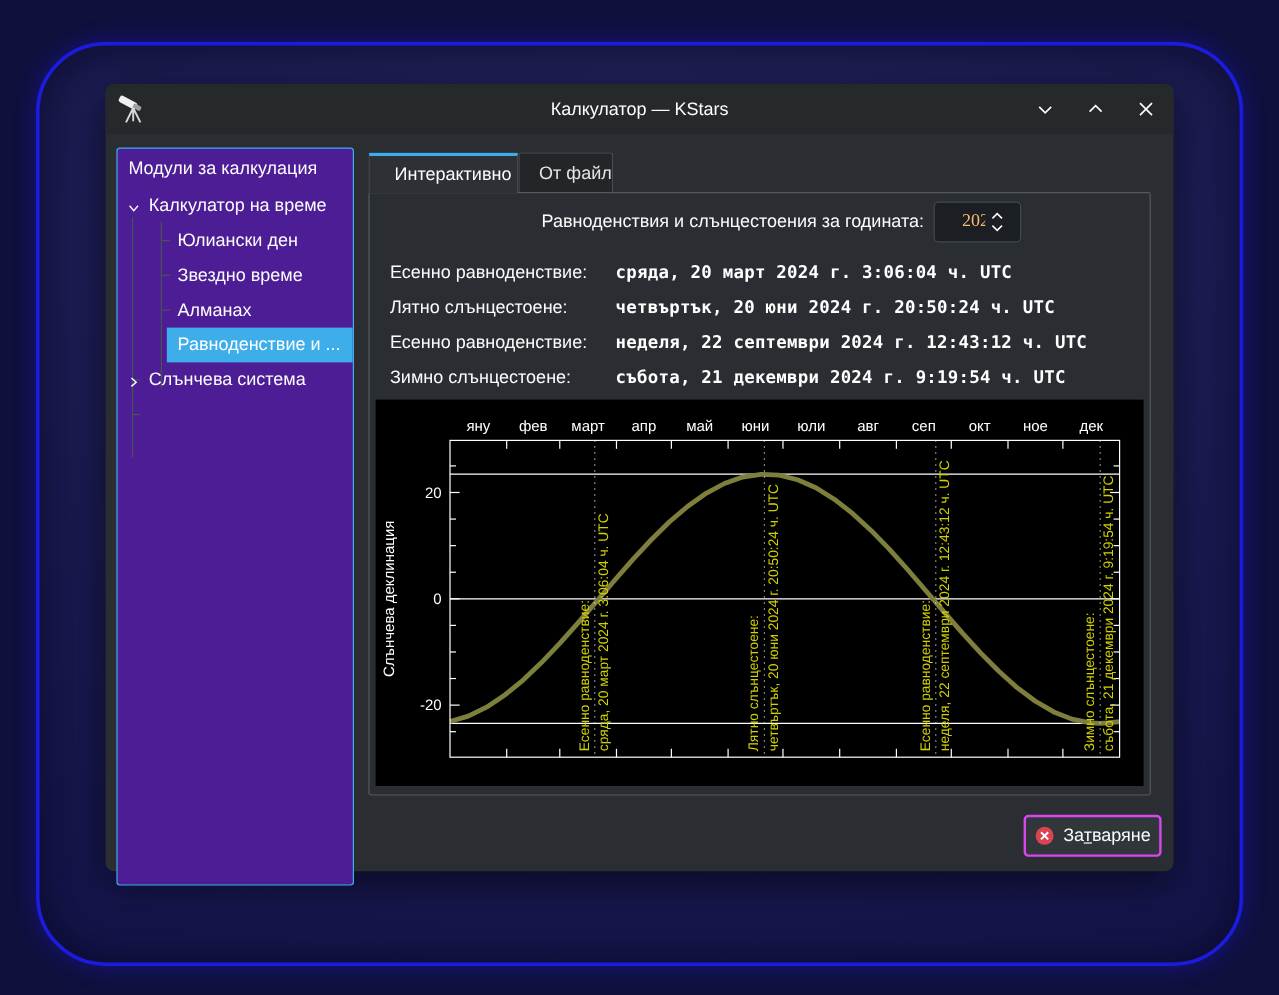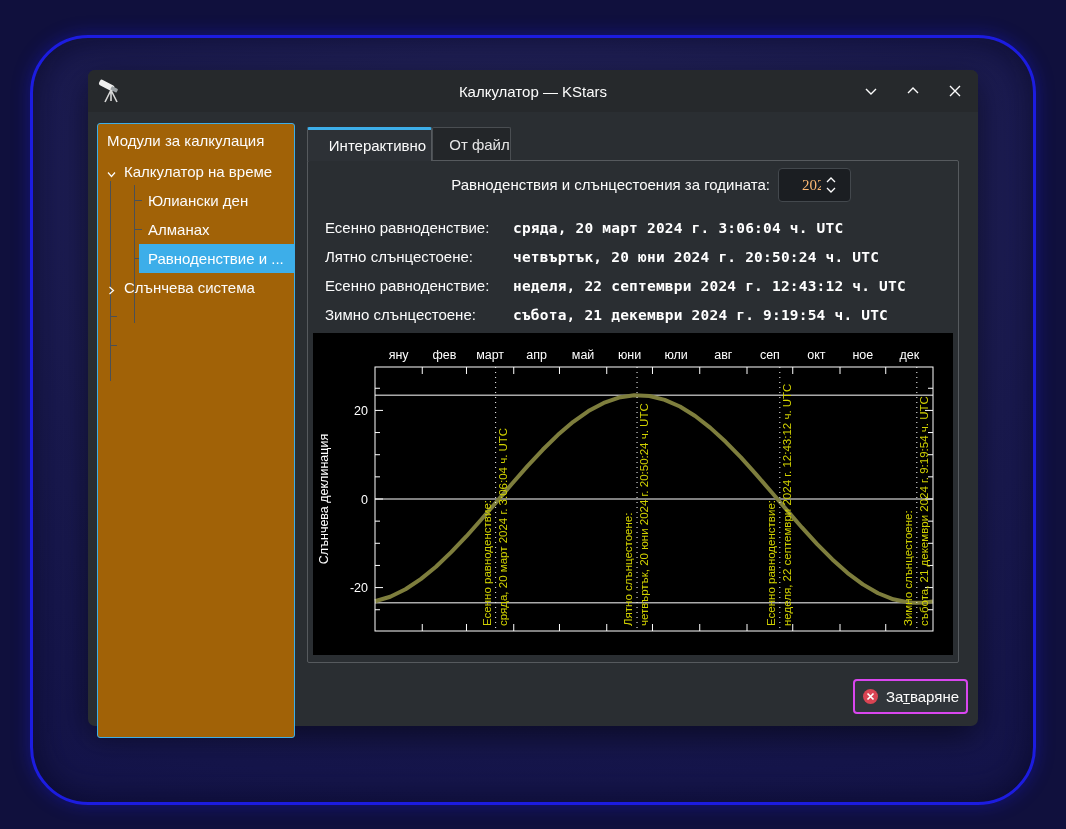--- a/index.html
+++ b/index.html
@@ -16,21 +16,21 @@
     background:#2a2e32;border-radius:7px;box-shadow:0 10px 34px rgba(0,0,0,.55);
     color:#fcfcfc;font-size:15px;}
   #titlebar{position:absolute;left:0;top:0;width:100%;height:42px;
     background:#26292c;border-radius:7px 7px 0 0;display:flex;align-items:center;}
   #title-text{position:absolute;left:0;right:0;text-align:center;font-size:15px;color:#fcfcfc;}
   #app-icon{position:absolute;left:10px;top:6px;}
   #win-controls{position:absolute;right:12px;top:0;height:42px;display:flex;align-items:center;gap:20px;}
   .win-btn{width:22px;height:22px;display:flex;align-items:center;justify-content:center;cursor:pointer;}
   
   #sidebar{position:absolute;left:9px;top:53px;width:198px;height:615px;
-    background:#a16207;border:1px solid #3daee9;border-radius:3px;overflow:hidden;}
+    background:#4c1d95;border:1px solid #3daee9;border-radius:3px;overflow:hidden;}
   .tree-header{height:33px;line-height:33px;padding-left:9px;color:#fcfcfc;font-size:15px;}
   .tree-body{position:relative;}
   .guide{position:absolute;background:#4b5055;}
   .tree-row{position:relative;height:29px;display:flex;align-items:center;cursor:pointer;}
   .tree-row.root{padding-left:26px;}
   .tree-row .chev{position:absolute;left:8px;top:9px;}
   .tree-row.child{margin-left:41px;padding-left:9px;}
   .tree-row.selected{background:#3daee9;color:#fff;}
   
   .tab{position:absolute;top:57px;height:34px;display:flex;align-items:center;
@@ -117,20 +117,23 @@
         <div class="tree-row root">
           <span class="chev">
             <svg width="11" height="11" viewBox="0 0 11 11">
                 <polyline points="2,3.5 5.5,7.5 9,3.5" fill="none" stroke="#fcfcfc" stroke-width="1.2"></polyline>
               </svg>
           </span>
           <span>Калкулатор на време</span>
         </div>
         <div class="tree-row child">
           <span>Юлиански ден</span>
+        </div>
+        <div class="tree-row child">
+          <span>Звездно време</span>
         </div>
         <div class="tree-row child">
           <span>Алманах</span>
         </div>
         <div class="tree-row child selected">
           <span>Равноденствие и ...</span>
         </div>
         <div class="tree-row root">
           <span class="chev">
             <svg width="11" height="11" viewBox="0 0 11 11">

